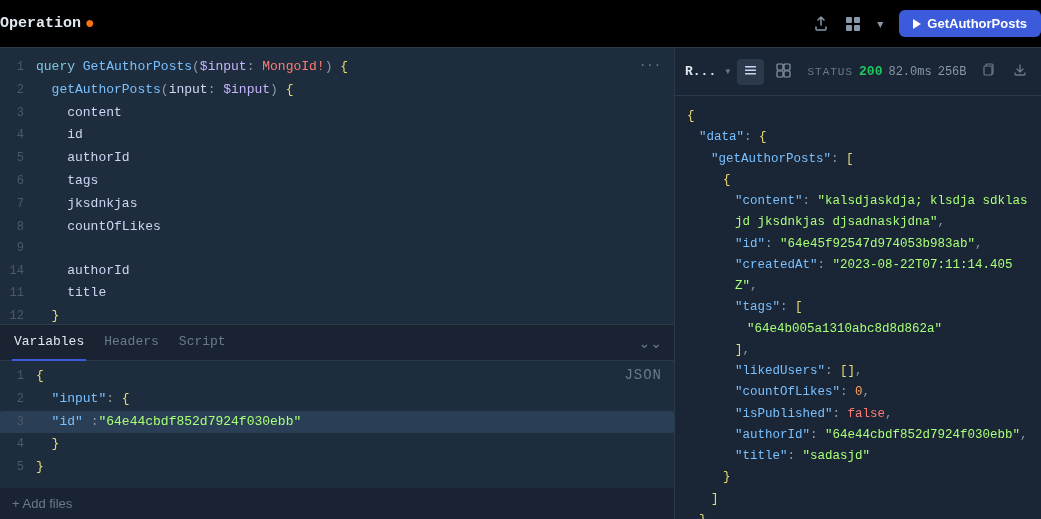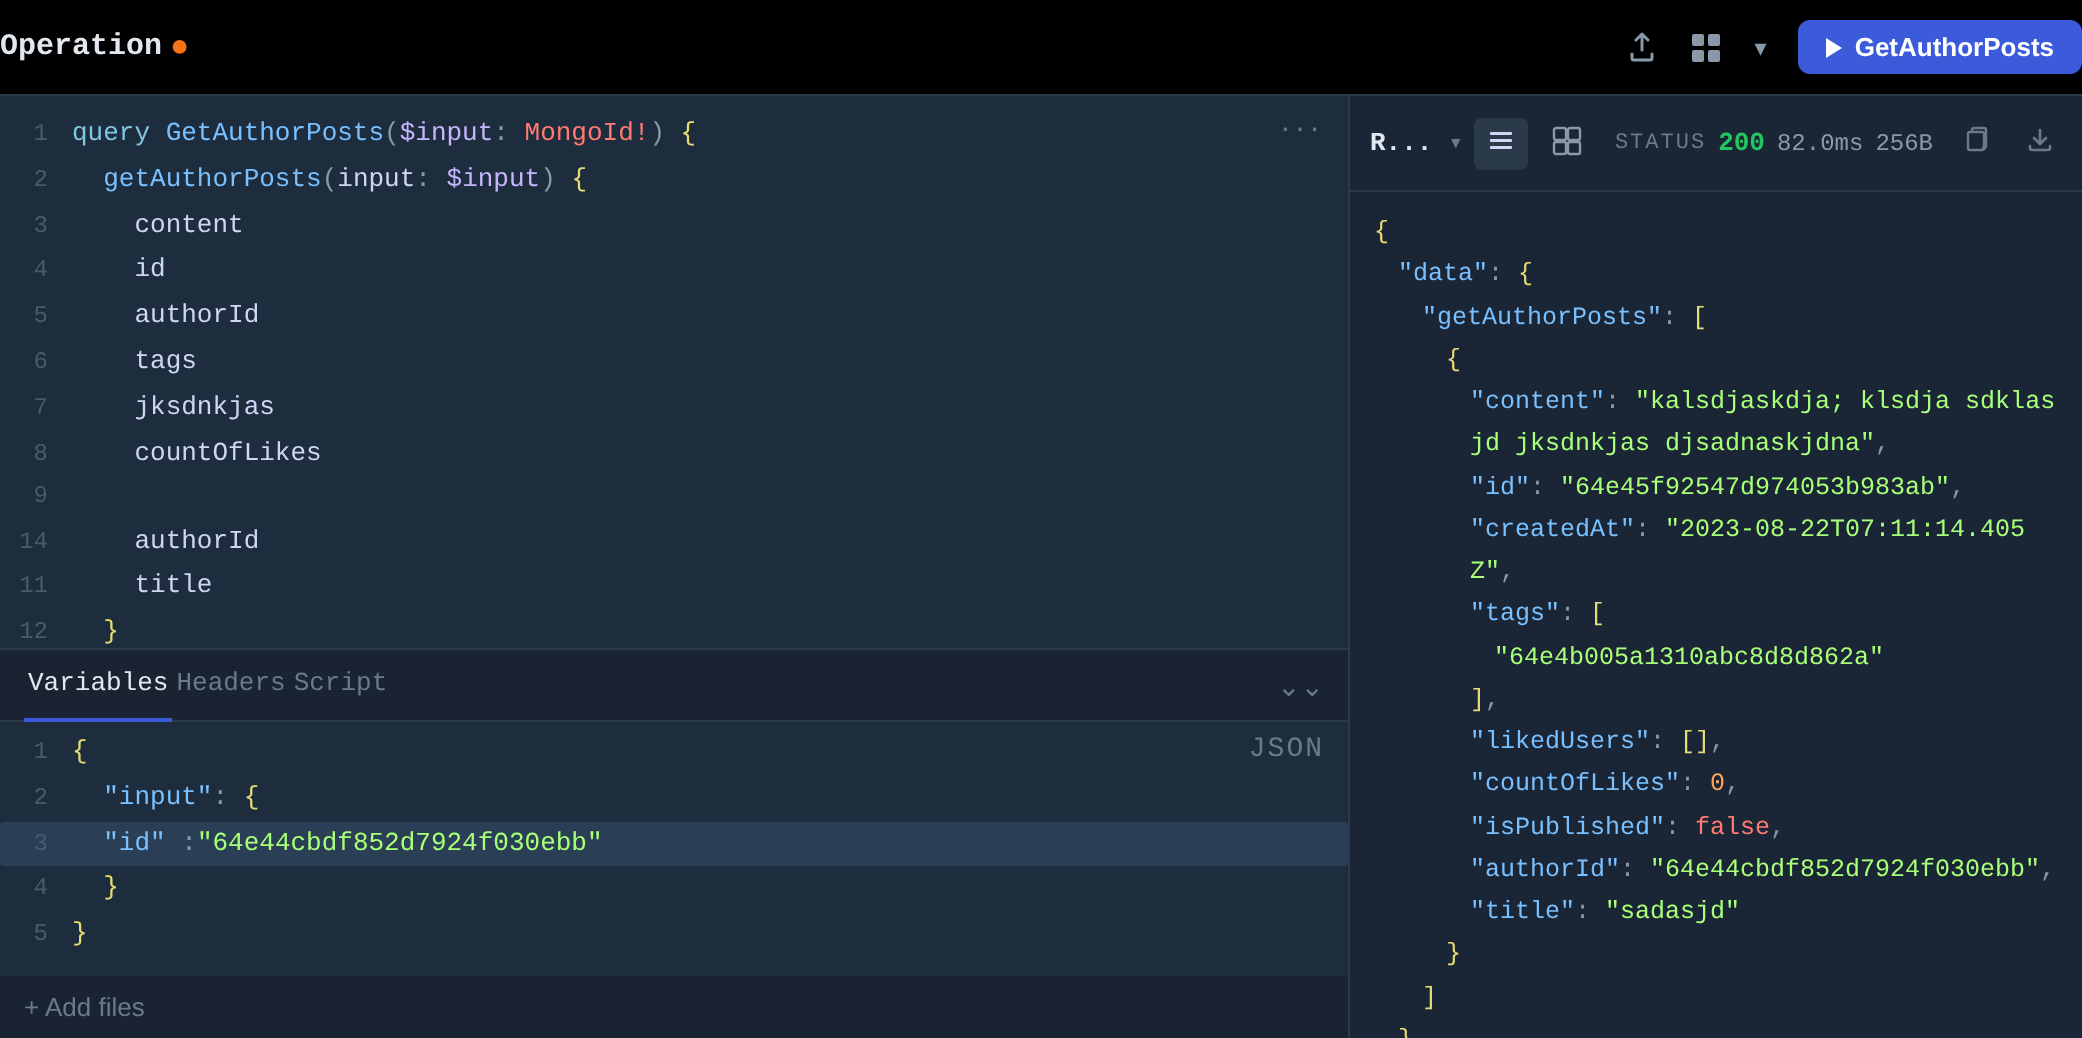--- a/index.html
+++ b/index.html
@@ -145,20 +145,21 @@
       border-top: 1px solid #2a3a4a;
       display: flex;
       flex-direction: column;
     }
     .vars-tabs {
       display: flex;
       align-items: center;
       padding: 0 12px;
       height: 36px;
       border-bottom: 1px solid #2a3a4a;
+      gap: 16px;
     }
     .vars-tab {
       font-size: 13px;
       color: #6a7a8a;
       cursor: pointer;
       padding: 0 2px;
       height: 36px;
       display: flex;
       align-items: center;
       border-bottom: 2px solid transparent;

